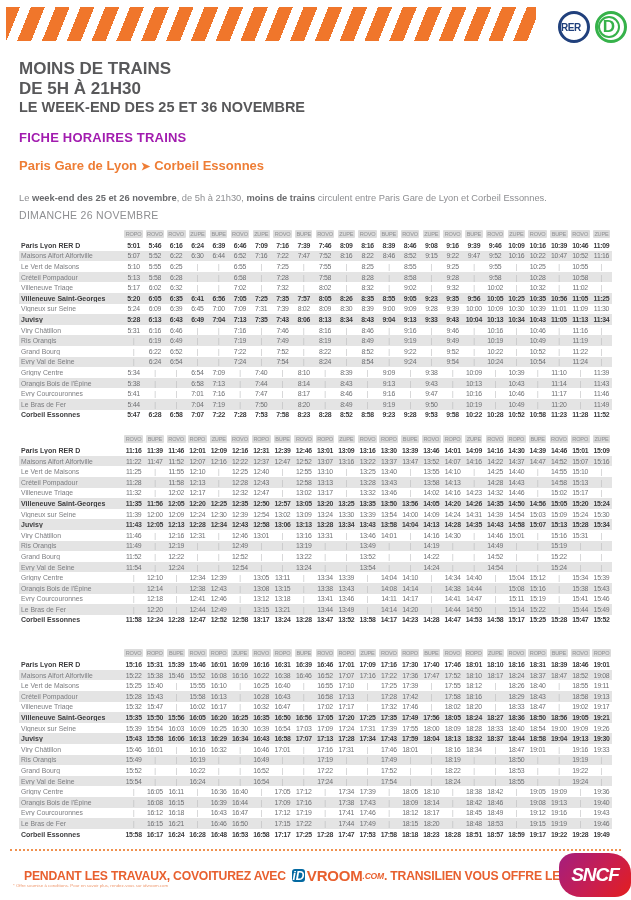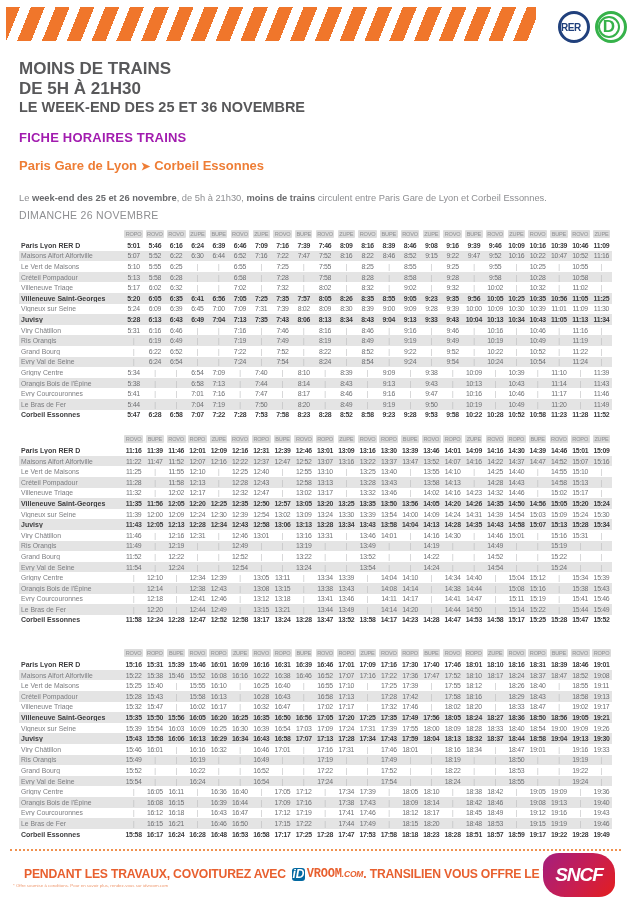--- a/index.html
+++ b/index.html
@@ -40,24 +40,24 @@
   .tcell.pipe { color:#b9babc; font-weight:normal; font-size:6.5px; }
   .thead { height:12px; }
   .thead .code { flex:1; display:flex; align-items:center; justify-content:center; }
   .thead .code span { background:#dcdcdc; color:#8f9093; font-size:5.6px; padding:1px 1.5px; border-radius:1px; letter-spacing:-0.2px; }
 
   
   .sep { border-top:2px dotted #f0914f; margin:10px 10px 0 10px; }
   .footer { position:absolute; left:0; bottom:0; width:631px; height:52px; }
   .footer-msg { position:absolute; left:12px; top:14px; font-size:12.2px; font-weight:bold; color:#e8602f; letter-spacing:-0.2px; white-space:nowrap; display:flex; align-items:center;padding-left:12px; }
   .id-badge { display:inline-flex; width:13px; height:13px; background:#0369a1; color:#fff; border-radius:3px; font-size:12px; align-items:center; justify-content:center; margin:0 2px 0 6px; font-style:italic; }
-  .vroom { font-size:12px;font-family:Liberation Mono, monospace; }
+  .vroom { font-size:15px; }
   .com { font-size:8.5px;font-style:italic; }
   .footnote { position:absolute; left:13px; top:30px; font-size:4.4px; color:#ef9a71; }
-  .sncf-logo { position:absolute; right:16px; top:0px; width:72px; height:44px;
+  .sncf-logo { position:absolute; right:0; top:0px; width:72px; height:44px;
     background:linear-gradient(130deg, #a41e7e 0%, #c91e4f 55%, #e31e1e 100%);
     border-radius:16px 22px 16px 22px / 14px 20px 14px 20px;
     display:flex; align-items:center; justify-content:center; }
   .sncf-logo span { color:#fff; font-weight:bold; font-style:italic; font-size:19px; letter-spacing:-1px; }
 </style>
 </head>
 <body>
 
 <div class="page">
 

